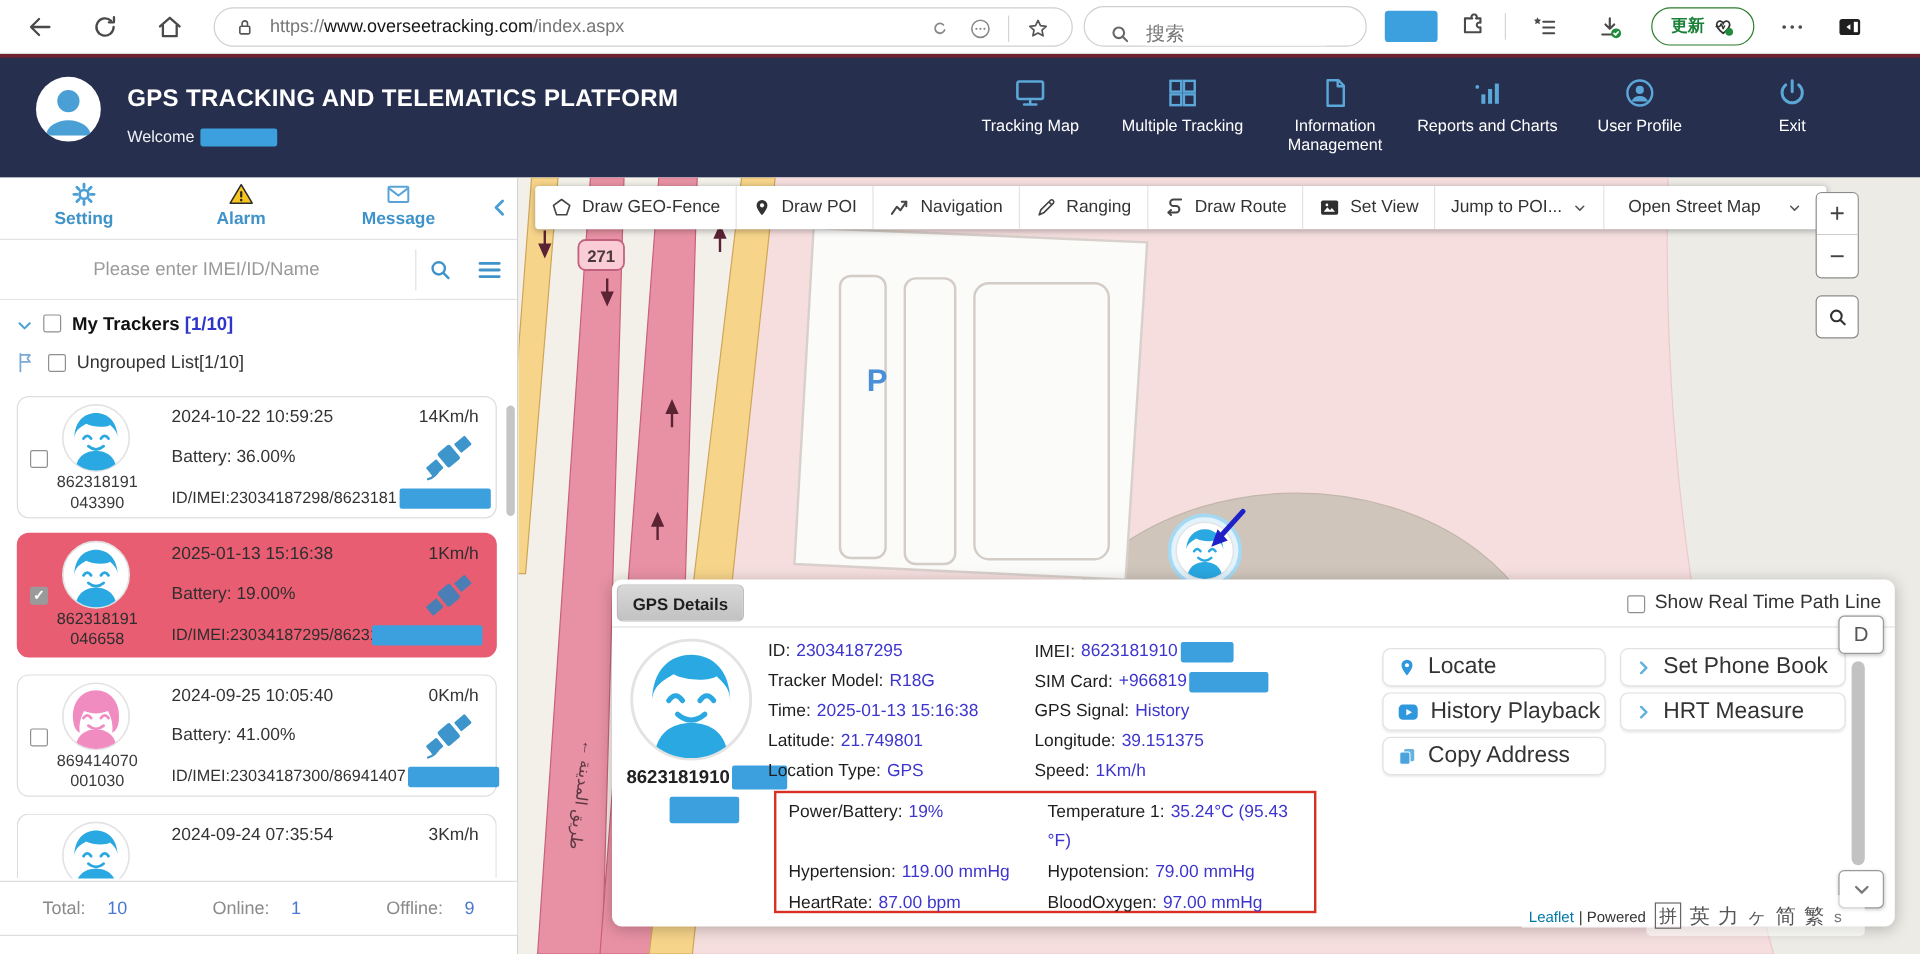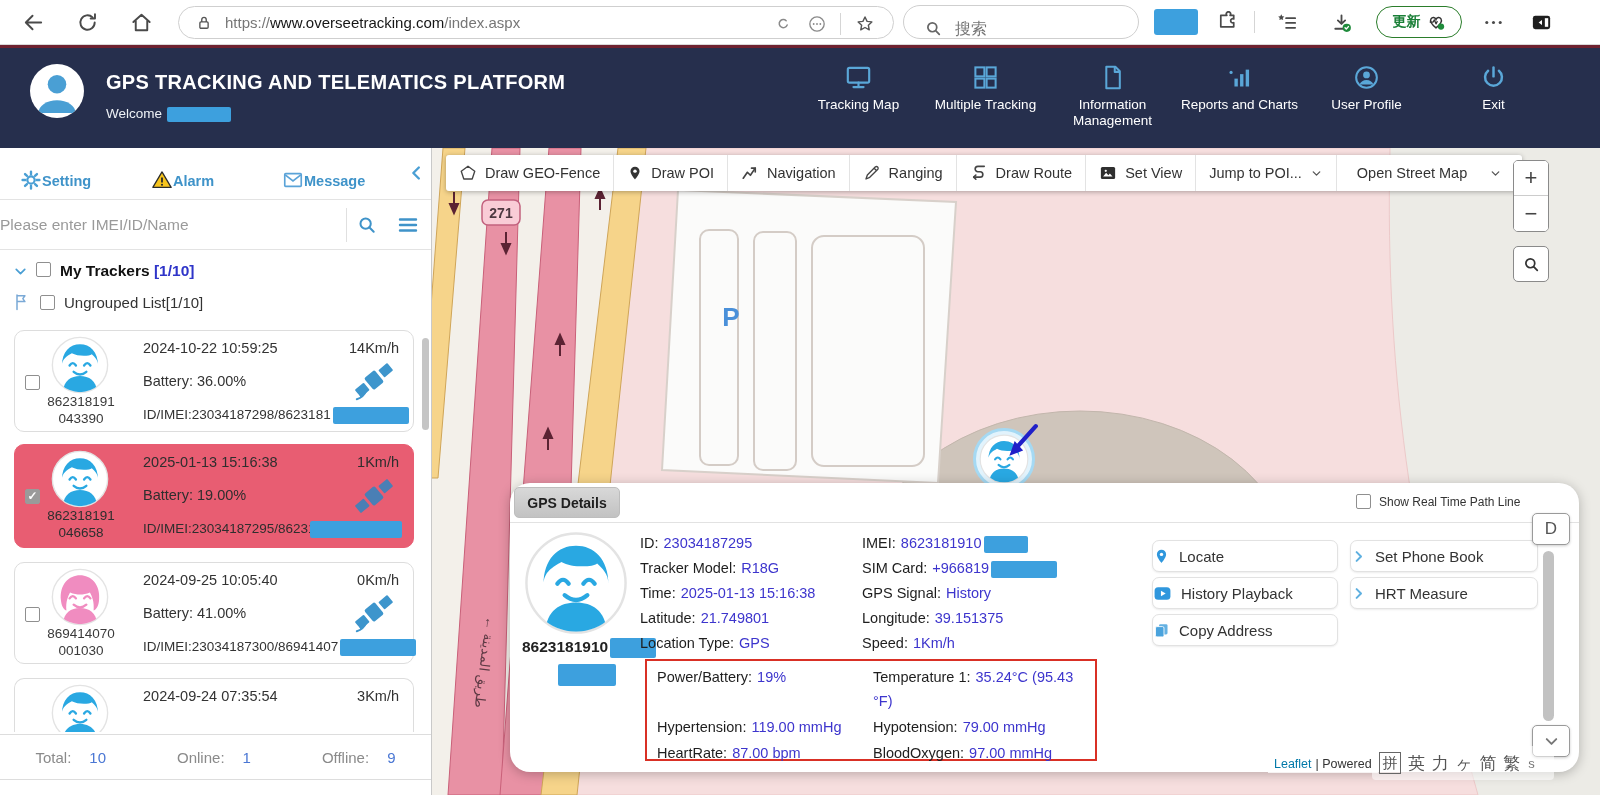--- a/index.html
+++ b/index.html
@@ -31,25 +31,25 @@
   #hdr-avatar{position:absolute;left:30px;top:16px;width:54px;height:54px;border-radius:50%;background:#fff;overflow:hidden}
   #hdr-title{position:absolute;left:106px;top:23px;color:#fff;font-size:20px;font-weight:bold;letter-spacing:.3px}
   #hdr-welcome{position:absolute;left:106px;top:58px;color:#eef2f6;font-size:13.5px}
   #hdr-nav{position:absolute;left:795px;top:8px;width:762px;height:92px;display:flex}
   .nav-item{width:127px;display:flex;flex-direction:column;align-items:center;cursor:pointer}
   .nav-item .nico{width:27px;height:27px;color:#5aa7d8;margin-top:8px}
   .nav-item .nlab{margin-top:6px;color:#fff;font-size:13.5px;line-height:16px;text-align:center;width:118px}
   
   #sidebar{position:absolute;left:0;top:148px;width:432px;height:647px;background:#fff;border-right:1px solid #c9c9c9}
   #sb-tabs{position:absolute;left:0;top:0;width:100%;height:52px;border-bottom:1px solid #e3e3e3}
-  .sb-tab{position:absolute;top:21px;width:100px;display:flex;flex-direction:row;align-items:center;cursor:pointer}
+  .sb-tab{position:absolute;top:3px;width:100px;display:flex;flex-direction:column;align-items:center;cursor:pointer}
   .sb-tab .tico{width:22px;height:22px}
   .sb-tab .tlab{color:#3f93c9;font-size:14.5px;font-weight:bold;margin-top:2px}
   #sb-search{position:absolute;left:0;top:52px;width:100%;height:50px;border-bottom:1px solid #e3e3e3}
-  #sb-search input{position:absolute;left:0;top:0;width:344px;height:49px;border:none;outline:none;font-size:15.5px;color:#333;font-family:inherit}
+  #sb-search input{position:absolute;left:0;top:0;width:344px;height:49px;border:none;outline:none;text-align:center;font-size:15.5px;color:#333;font-family:inherit}
   #sb-search input::placeholder{color:#9a9a9a}
   .cb{display:inline-block;width:15px;height:15px;border:1.5px solid #8f8f8f;border-radius:2px;background:#fff;cursor:pointer}
   .cb.on{background:#9a9a9a;border-color:#9a9a9a;position:relative}
   .cb.on::after{content:"\2713";position:absolute;left:1.5px;top:-1.5px;color:#fff;font-size:12px;font-weight:bold}
   .t-card{position:absolute;left:14px;width:400px;height:102px;border:1px solid #ddd;border-radius:10px;background:#fff;cursor:pointer}
   .t-card.sel{background:#e85d72;border-color:#e85d72}
   .t-card .tc-time{position:absolute;left:128px;top:9px;font-size:14.5px;color:#333}
   .t-card .tc-speed{position:absolute;right:14px;top:9px;font-size:14.5px;color:#333}
   .t-card .tc-batt{position:absolute;left:128px;top:42px;font-size:14.5px;color:#333}
   .t-card .tc-id{position:absolute;left:128px;top:76px;font-size:13.5px;color:#333;white-space:nowrap}
@@ -65,40 +65,40 @@
   #mtb{position:absolute;left:14px;top:7px;height:36px;background:#fff;border-radius:3px;box-shadow:0 1px 5px rgba(0,0,0,.3);display:flex;}
   .mt-item{display:flex;align-items:center;gap:8px;padding:0 13px;height:100%;border-right:1px solid #e3e3e3;font-size:14.5px;color:#333;cursor:pointer;white-space:nowrap}
   .mt-item:last-child{border-right:none}
   .mt-ic{width:18px;height:18px;color:#444}
   #zoomctl{position:absolute;left:1081px;top:12px;width:36px;border:1px solid #8a8a8a;border-radius:5px;overflow:hidden;background:#fff}
   #zoomctl .zb{height:35px;display:flex;align-items:center;justify-content:center;font-size:22px;color:#444;cursor:pointer;background:#fff}
   #zoomctl .zb:first-child{border-bottom:1px solid #ccc}
   #mapsearch{position:absolute;left:1081px;top:98px;width:36px;height:36px;border:1px solid #8a8a8a;border-radius:5px;background:#fff;display:flex;align-items:center;justify-content:center;cursor:pointer}
   #marker{position:absolute;left:541px;top:280px;width:62px;height:62px;border-radius:50%;background:#e2f3fc;border:3px solid #a5d9f3;display:flex;align-items:center;justify-content:center}
   
-  #panel{position:absolute;left:78px;top:335px;width:1069px;height:289px;background:#fff;border-radius:20px;box-shadow:0 2px 12px rgba(0,0,0,.25)}
+  #panel{position:absolute;left:78px;top:335px;width:1069px;height:289px;background:#fff;border-radius:8px;box-shadow:0 2px 12px rgba(0,0,0,.25)}
   #p-tab{position:absolute;left:4px;top:4px;width:106px;height:31px;background:linear-gradient(#d8d8d8,#c2c2c2);border:1px solid #bdbdbd;border-radius:5px;display:flex;align-items:center;justify-content:center;font-size:14px;font-weight:bold;color:#1e1e1e;cursor:pointer}
   #p-div{position:absolute;left:0;top:39px;width:100%;border-bottom:1px solid #e2e2e2}
   #p-avatar{position:absolute;left:14px;top:48px;width:104px;height:104px}
   #p-name{position:absolute;left:12px;top:155px;font-size:15.5px;font-weight:bold;color:#222;white-space:nowrap}
   .f-row{height:25px;white-space:nowrap;font-size:14.5px}
   .f-l{color:#1e1e1e}
   .f-v{color:#3d35cd;margin-left:5px}
   #p-col1{position:absolute;left:130px;top:52px}
   #p-col2{position:absolute;left:352px;top:52px}
   #p-vitals{position:absolute;left:135px;top:176px;width:452px;height:102px;border:2px solid #d93025}
   #pv-l{position:absolute;left:10px;top:4px;width:212px}
   #pv-r{position:absolute;left:226px;top:4px;width:218px}
   .v-row{font-size:14.5px;line-height:24px}
   .v-row.gap{margin-top:26px}
   .v-row.gap2{margin-top:2px}
-  .d-btn{position:absolute;width:186px;height:32px;border:1px solid #e2e2e2;border-radius:7px;background:#fff;box-shadow:0 1px 2px rgba(0,0,0,.08);display:flex;align-items:center;gap:9px;font-size:15px;color:#333;cursor:pointer}
+  .d-btn{position:absolute;width:186px;height:32px;border:1px solid #e2e2e2;border-radius:7px;background:#fff;box-shadow:0 1px 2px rgba(0,0,0,.08);display:flex;align-items:center;gap:9px;padding-left:11px;font-size:19px;color:#333;cursor:pointer}
   #p-dbox,#p-chevbox{position:absolute;left:1022px;width:38px;height:32px;border:1.5px solid #9a9a9a;border-radius:5px;background:#fff;display:flex;align-items:center;justify-content:center;color:#555;font-size:17px;cursor:pointer;box-shadow:0 1px 3px rgba(0,0,0,.2)}
   #p-scroll{position:absolute;left:1033px;top:68px;width:11px;height:170px;background:#c2c2c2;border-radius:6px;cursor:pointer}
-  #p-pathline{position:absolute;left:846px;top:11px;display:flex;align-items:center;gap:8px;font-size:12px;color:#333}
+  #p-pathline{position:absolute;left:846px;top:11px;display:flex;align-items:center;gap:8px;font-size:16px;color:#333}
   #attrib{position:absolute;left:836px;top:607px;background:rgba(255,255,255,.8);padding:2px 6px;font-size:12.5px;white-space:nowrap}
   #attrib .lf{color:#0078a8;cursor:pointer}
   #attrib .rest{color:#333;margin-left:4px}
   #imebar{position:absolute;left:940px;top:598px;width:182px;height:34px;background:rgba(255,255,255,.55);border-radius:4px;display:flex;align-items:center;gap:7px;padding:0 7px;color:#555}
   #imebar .boxed{border:1.5px solid #666;width:22px;height:22px;display:flex;align-items:center;justify-content:center;font-size:15px}
   #imebar .chars{font-size:17px;letter-spacing:1px;white-space:nowrap}
   #imebar .suf{font-size:13px;color:#777}
   #sb-scrollthumb{position:absolute;left:422px;top:190px;width:7px;height:92px;background:#c5c5c5;border-radius:4px}
 </style>
 </head>

